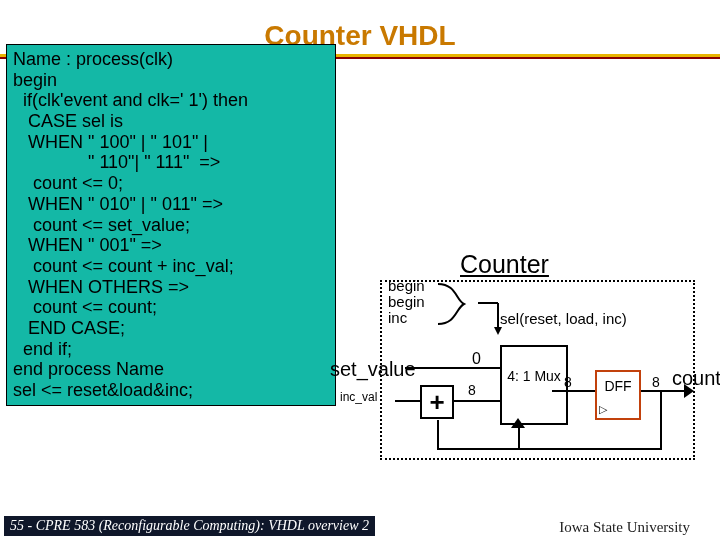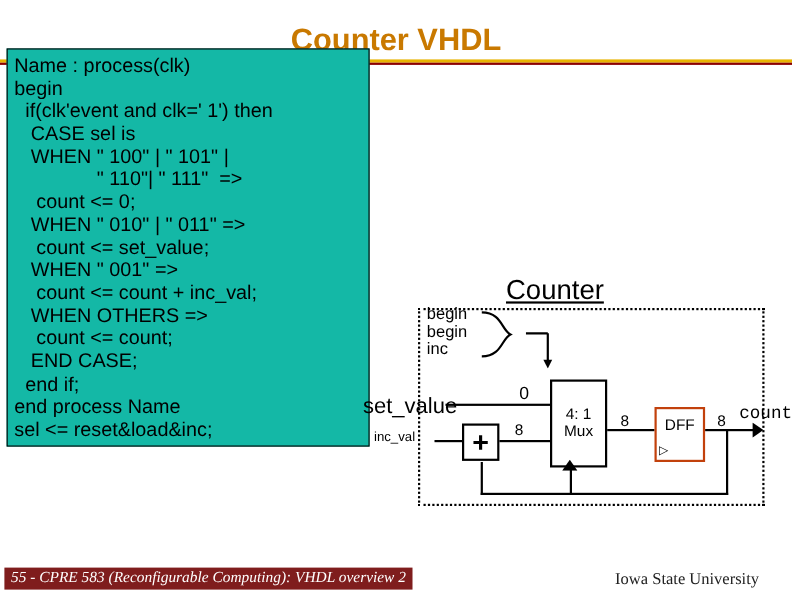--- a/index.html
+++ b/index.html
@@ -105,21 +105,21 @@
     font-size: 26px;
     font-weight: bold;
     text-align: center;
     line-height: 30px;
   }
   
   .mux {
     position: absolute;
     left: 160px;
     top: 95px;
-    width: 52px;
+    width: 68px;
     height: 80px;
     border: 2px solid #000;
     font-size: 14px;
     text-align: center;
     padding-top: 22px;
     line-height: 1.1;
   }
   
   .dff {
     position: absolute;
@@ -136,27 +136,27 @@
     position: absolute;
     left: 2px;
     bottom: 2px;
     font-size: 11px;
   }
 
   .wire { position: absolute; background:#000; }
   .wlabel { position:absolute; font-size:14px; }
   .zero-lbl { position:absolute; left:132px; top:100px; font-size:16px; }
 
-  .count-lbl { position:absolute; left:332px; top:117px; font-size:16px;font-family:Liberation Mono, monospace; }
+  .count-lbl { position:absolute; left:332px; top:117px; font-size:20px; }
 
   .footer-black {
     position: absolute;
     left: 4px;
     bottom: 4px;
-    background: #7f1d1d;
+    background: #0f172a;
     color: #fff;
     font-family: "Times New Roman", serif;
     font-style: italic;
     font-size: 14px;
     padding: 2px 6px;
   }
   .footer-right {
     position: absolute;
     right: 30px;
     bottom: 4px;
@@ -203,20 +203,21 @@
       <path d="M2 4 C 20 4, 20 20, 28 24 C 20 28, 20 44, 2 44" fill="none" stroke="#000" stroke-width="2"></path>
     </svg>
   </div>
   <div class="sel-arrow">
     <svg viewBox="0 0 28 40">
       <line x1="0" y1="8" x2="20" y2="8" stroke="#000" stroke-width="2"></line>
       <line x1="20" y1="8" x2="20" y2="36" stroke="#000" stroke-width="2"></line>
       <polygon points="20,40 16,32 24,32" fill="#000"></polygon>
     </svg>
   </div>
+  <div class="sel-lbl">sel(reset, load, inc)</div>
 
   <div class="setvalue-lbl">set_value</div>
   <div class="incval-lbl">inc_val</div>
   <div class="zero-lbl">0</div>
 
   <div class="wire" style="left:65px; top:117px; width:95px; height:2px;"></div>
   <div class="wire" style="left:55px; top:150px; width:25px; height:2px;"></div>
 
   <div class="wire" style="left:114px; top:150px; width:46px; height:2px;"></div>
   <div class="wlabel" style="left:128px; top:132px;">8</div>

